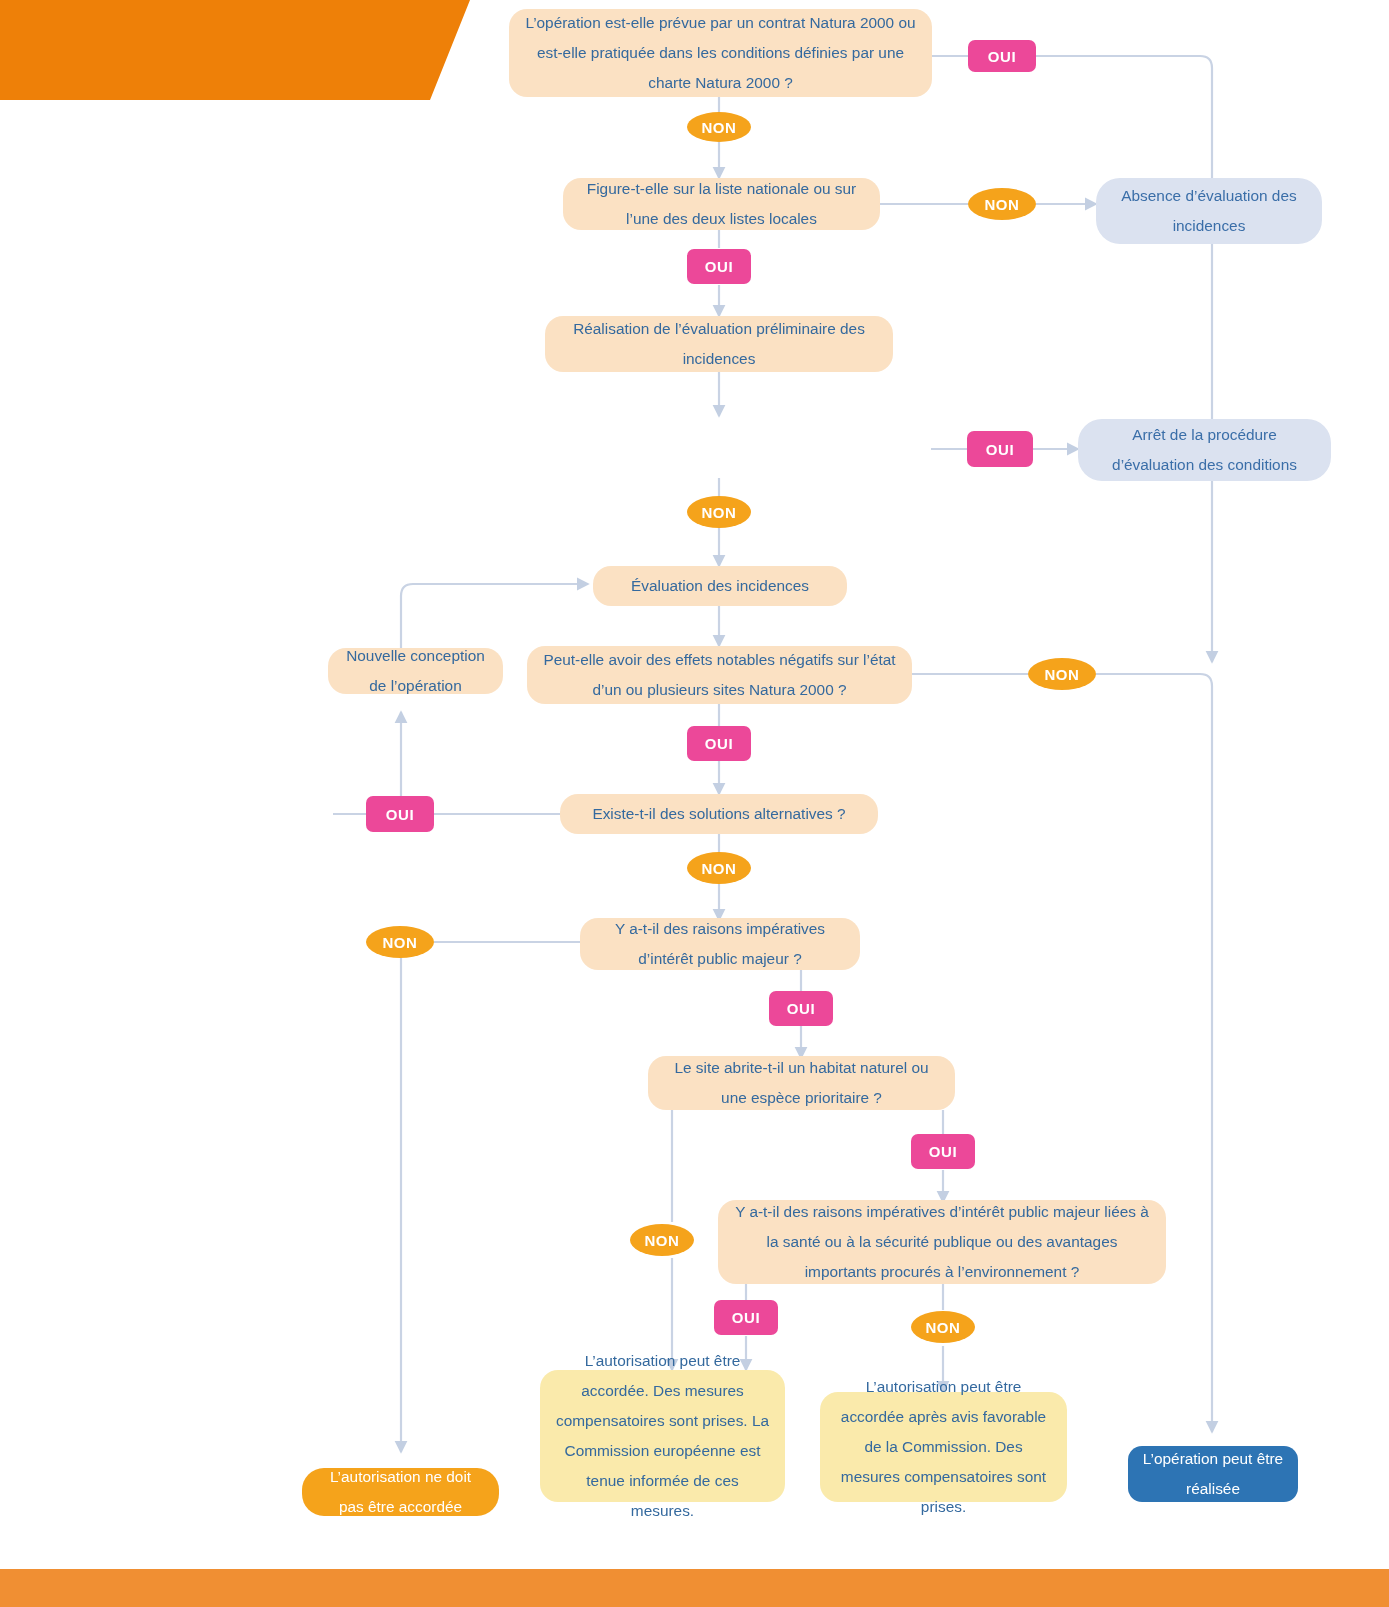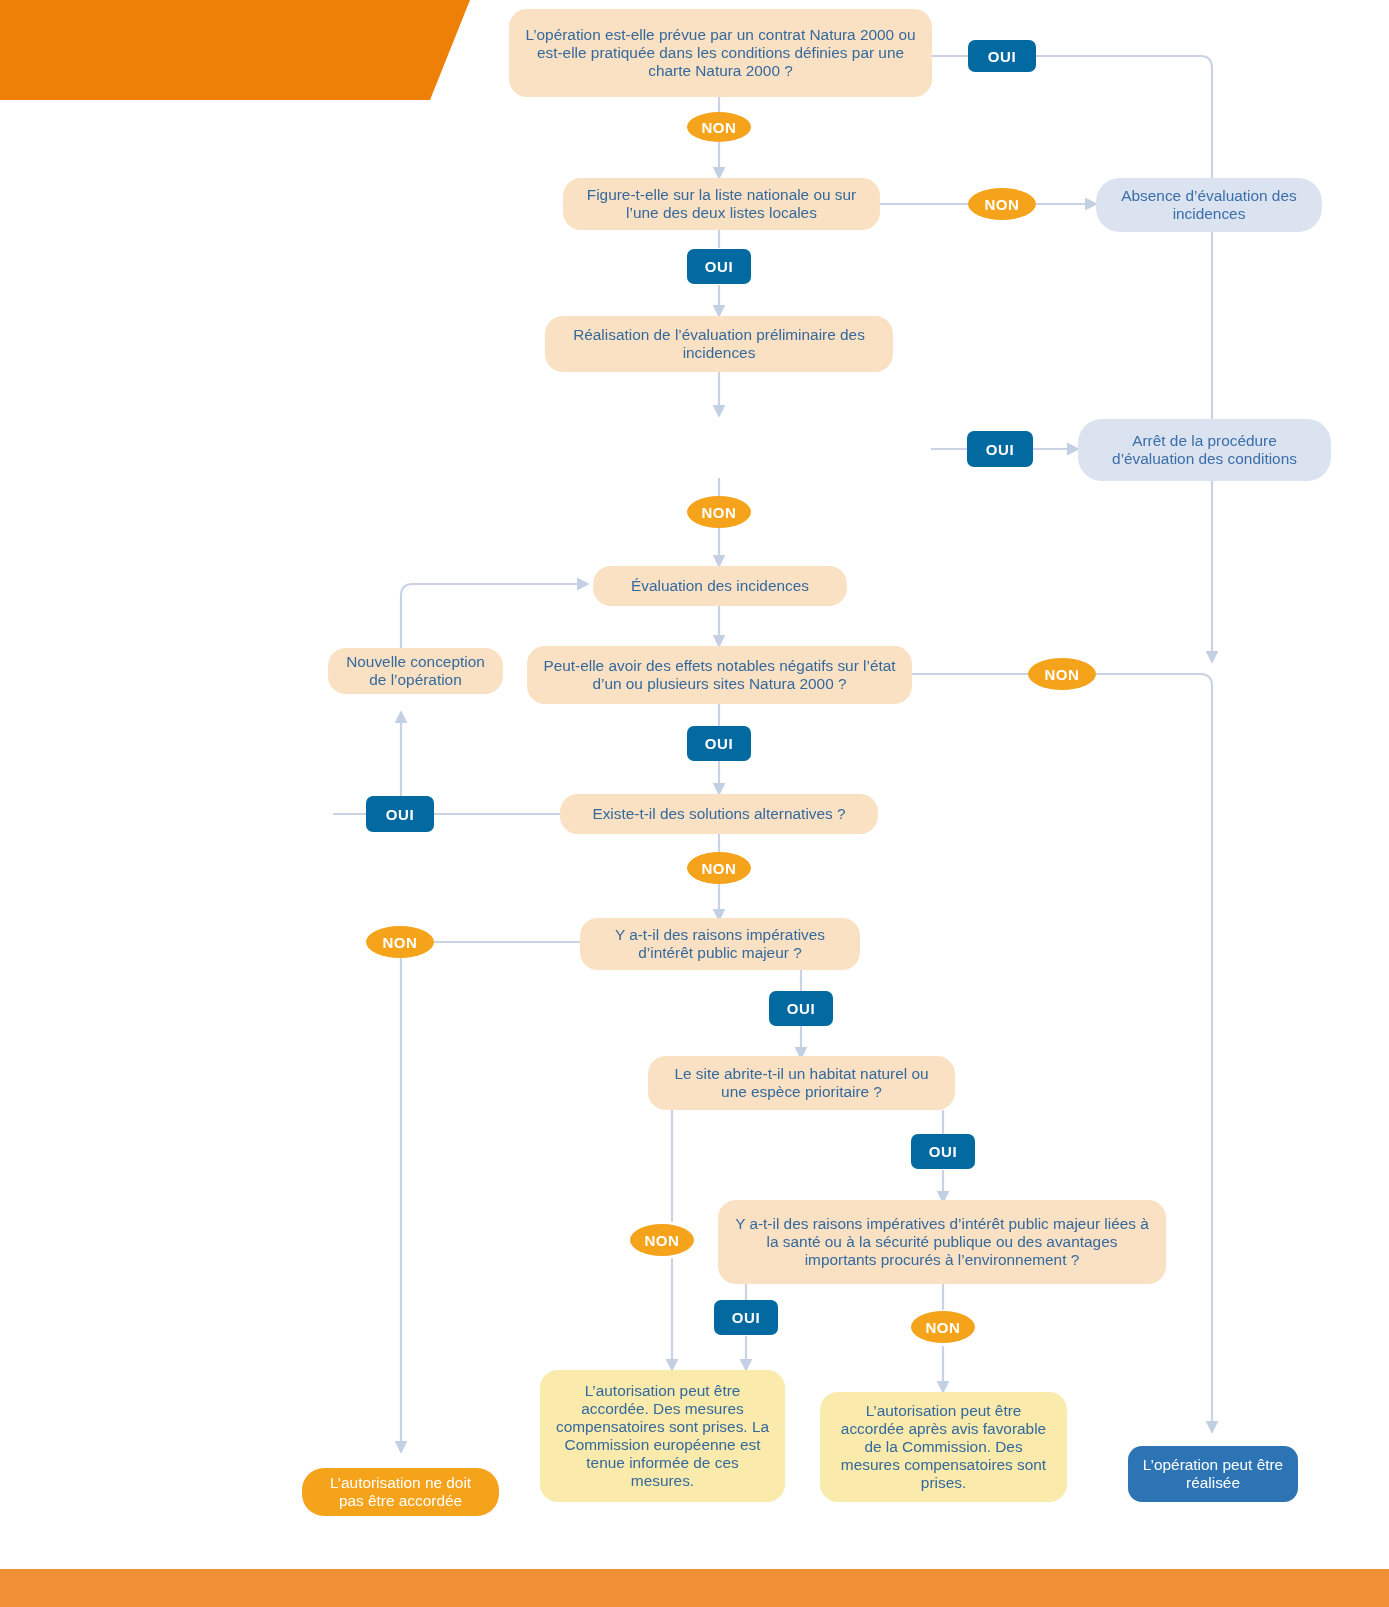--- a/index.html
+++ b/index.html
@@ -29,36 +29,36 @@
   }
 
   
   #wires{position:absolute;left:0;top:0;width:1389px;height:1607px;z-index:1;}
 
   
   .node{
     position:absolute;z-index:3;box-sizing:border-box;
     display:flex;align-items:center;justify-content:center;text-align:center;
     border-radius:18px;
-    font-size:15.4px;line-height:18px;
+    font-size:15.4px;line-height:30px;
     padding:8px 14px;
     color:#2E6094;
   }
   .node.peach{background:#FBE1C3;color:#34699E;}
   .node.bluegray{background:#DBE2F0;color:#3A6EA8;border-radius:24px;}
   .node.yellow{background:#FAEAAB;color:#34699E;}
   .node.orange-sol{background:#F5A31B;color:#ffffff;border-radius:22px;margin-top:16px;}
   .node.blue-sol{background:#2D74B4;color:#ffffff;border-radius:14px;}
 
   
   .lbl{
     position:absolute;z-index:4;display:flex;align-items:center;justify-content:center;
     color:#ffffff;font-weight:bold;font-size:15px;letter-spacing:.6px;
   }
-  .lbl.oui{background:#0369a1;border-radius:7px;}
+  .lbl.oui{background:#ec4899;border-radius:7px;}
   .lbl.non{background:#F5A31B;border-radius:50%;}
 </style>
 </head>
 <body>
 
 <div id="stage">
 
   <svg id="wires" viewBox="0 0 1389 1607" xmlns="http://www.w3.org/2000/svg">
     <defs>
       <marker id="ah" markerWidth="7" markerHeight="7" refX="5.2" refY="3" orient="auto">
@@ -130,21 +130,21 @@
   <div class="banner"></div>
   <div class="banner-text">
     <div>L’évaluation des incidences :</div>
     <div>Mode d’emploi</div>
   </div>
 
   <div class="node peach" style="left:509px;top:9px;width:423px;height:88px;">L’opération est-elle prévue par un contrat Natura 2000 ou est-elle pratiquée dans les conditions définies par une charte Natura 2000 ?</div>
 
   <div class="node peach" style="left:563px;top:178px;width:317px;height:52px;">Figure-t-elle sur la liste nationale ou sur l’une des deux listes locales</div>
 
-  <div class="node bluegray" style="left:1096px;top:178px;width:226px;height:54px;">Absence d’évaluation des incidences</div>
+  <div class="node bluegray" style="left:1096px;top:178px;width:226px;height:66px;">Absence d’évaluation des incidences</div>
 
   <div class="node peach" style="left:545px;top:316px;width:348px;height:56px;">Réalisation de l’évaluation préliminaire des incidences</div>
 
 
   <div class="node bluegray" style="left:1078px;top:419px;width:253px;height:62px;">Arrêt de la procédure d’évaluation des conditions</div>
 
   <div class="node peach" style="left:593px;top:566px;width:254px;height:40px;">Évaluation des incidences</div>
 
   <div class="node peach" style="left:328px;top:648px;width:175px;height:46px;">Nouvelle conception de l’opération</div>
 

